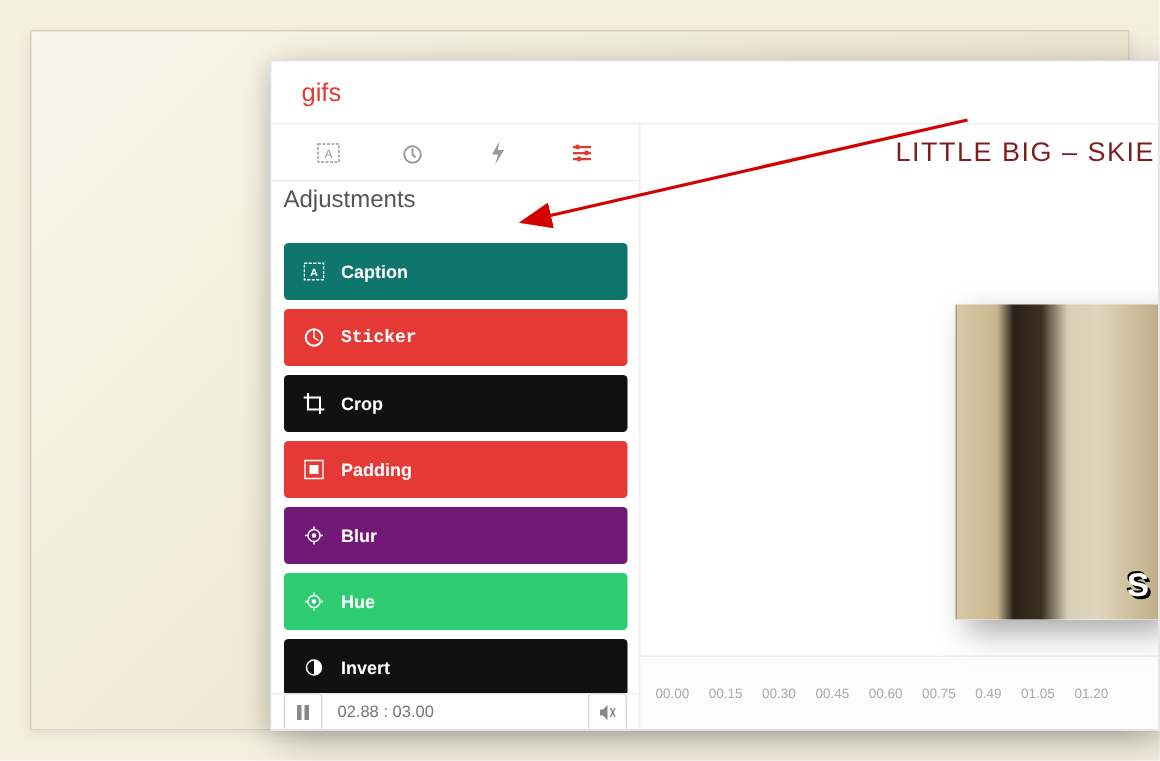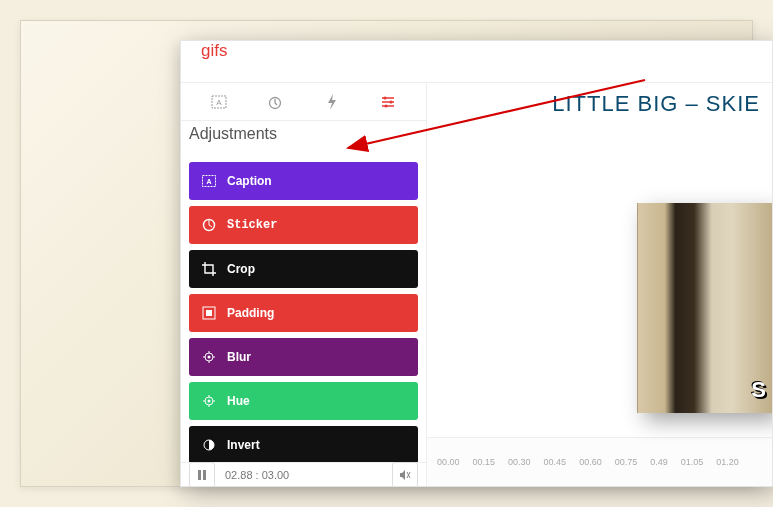--- a/index.html
+++ b/index.html
@@ -26,21 +26,21 @@
     border: 1px solid #e5e5e5;
     box-shadow: -4px 4px 12px rgba(0,0,0,0.08), 6px 6px 25px rgba(0,0,0,0.25);
     display: flex;
     flex-direction: column;
     overflow: hidden;
   }
   .app-header {
     height: 42px;
     border-bottom: 1px solid #eee;
     display: flex;
-    align-items: flex-start;
+    align-items: center;
     padding: 0 20px;
     color: #e53935;
     font-size: 17px;
     font-weight: 400;
   }
   .app-body {
     flex: 1;
     display: flex;
     overflow: hidden;
     position: relative;
@@ -98,24 +98,24 @@
   }
   .ctrl-btn { width:26px; height:26px; border:1px solid #ddd; border-radius:3px; display:flex; align-items:center; justify-content:center; color:#888; cursor:pointer; background:#fff; }
   .preview-panel {
     flex: 1;
     display: flex;
     flex-direction: column;
     position: relative;
   }
   .preview-title {
     position: absolute;
-    top: 8px; right: 12px;
-    font-size: 22px;
+    top: 8px; right: 2px;
+    font-size: 18px;
     letter-spacing: 1px;
-    color: #0c4a6e;
+    color: #7f1d1d;
     font-weight: 300;
     white-space: nowrap;
   }
   .timeline {
     height: 49px;
     border-top: 1px solid #eee;
     display: flex;
     align-items: center;
     padding: 0 10px;
     gap: 13px;
@@ -185,21 +185,21 @@
               <circle cx="5" cy="4" r="1.6" fill="currentColor"></circle>
               <circle cx="11" cy="8" r="1.6" fill="currentColor"></circle>
               <circle cx="6" cy="12" r="1.6" fill="currentColor"></circle>
             </svg>
         </div>
       </div>
 
       <div class="panel-label">Adjustments</div>
 
       <div class="adj-list" id="adj-list">
-          <div class="adj-item" style="background: #6d28d9;">
+          <div class="adj-item" style="background: #0f766e;">
             <span class="adj-icon">
               <svg width="14" height="14" viewBox="0 0 14 14">
                 <rect x="0.5" y="1.5" width="13" height="11" fill="none" stroke="#fff" stroke-dasharray="2 1"></rect>
                 <text x="7" y="10" font-size="7" text-anchor="middle" fill="#fff">A</text>
               </svg>
             </span>
             <span>Caption</span>
           </div>
           <div class="adj-item" style="background: rgb(229, 57, 53); font-family: Liberation Mono, monospace;">
             <span class="adj-icon">

